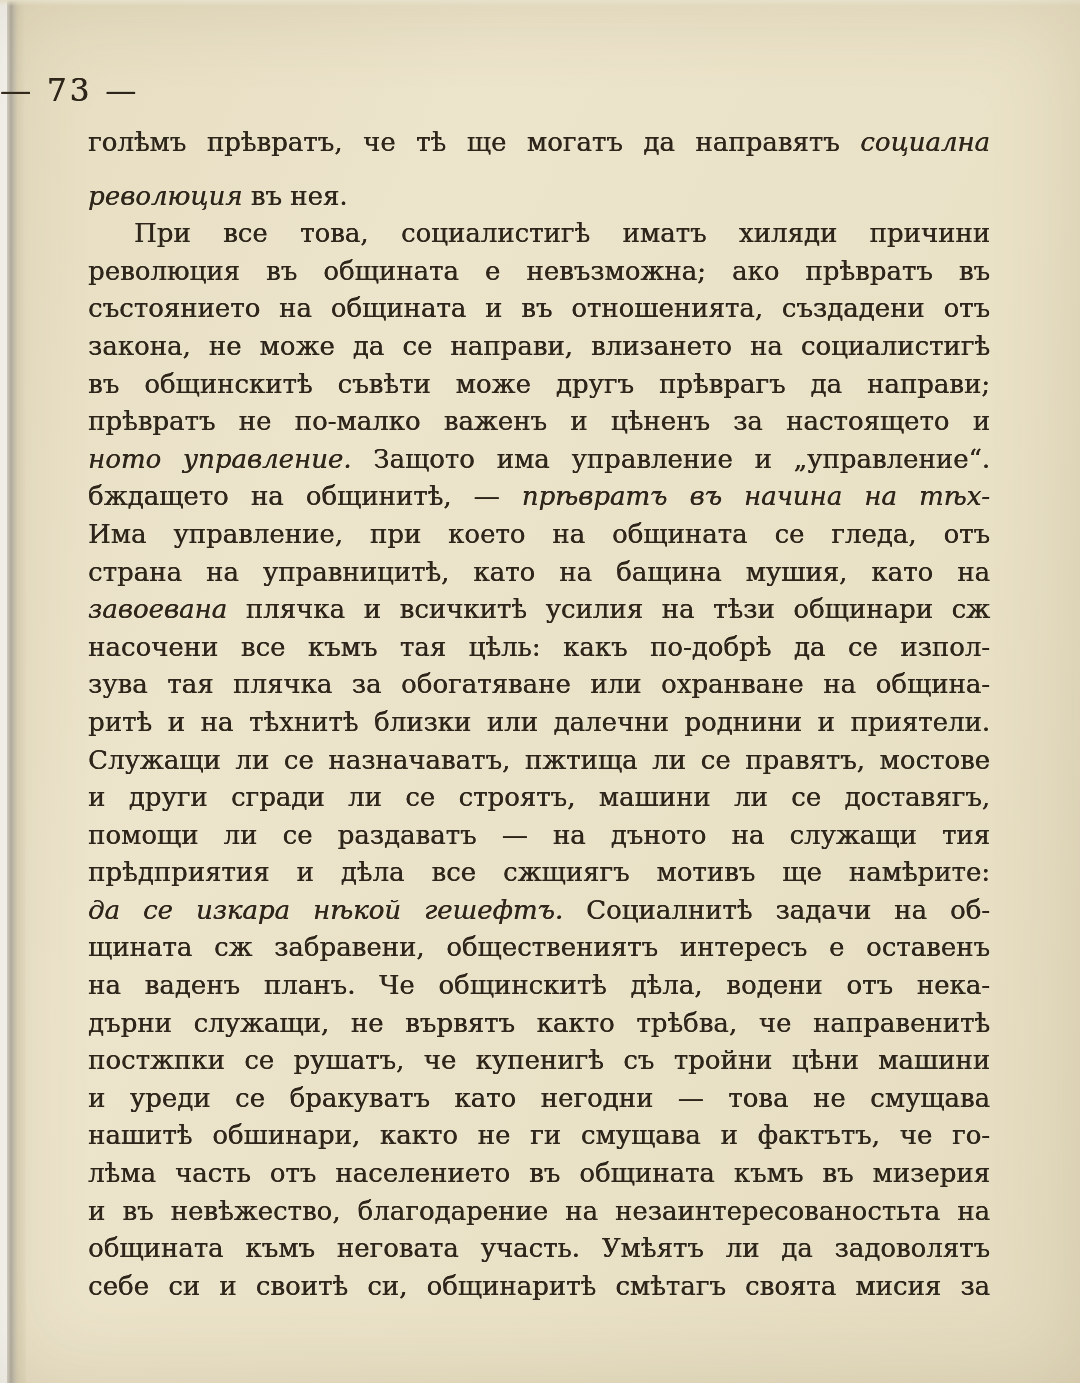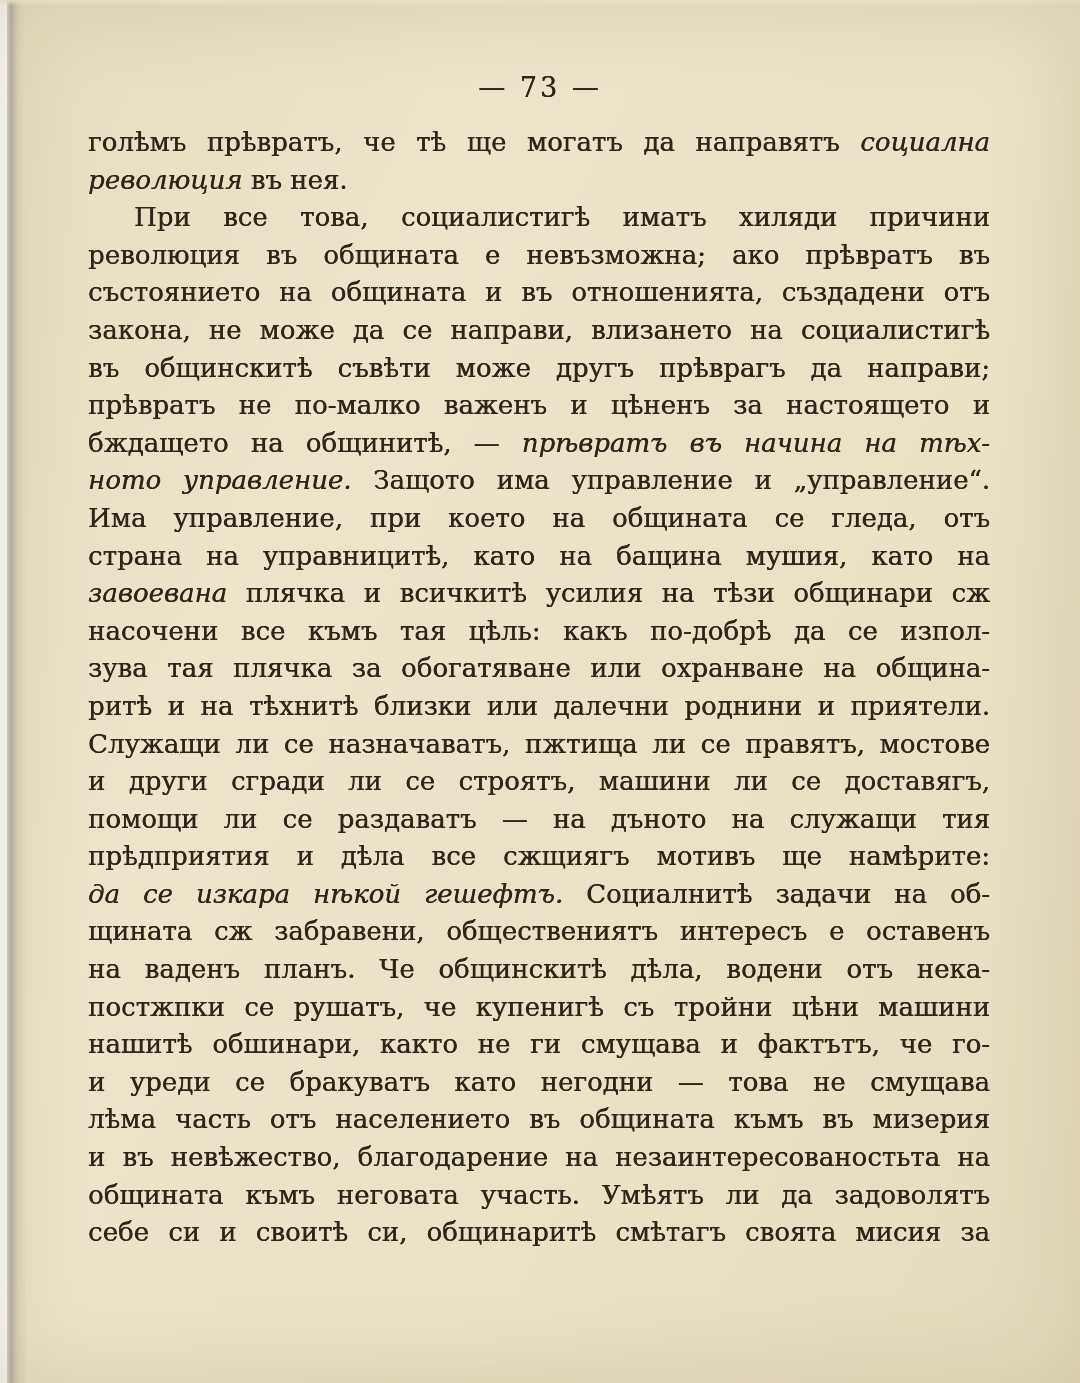--- a/index.html
+++ b/index.html
@@ -35,42 +35,42 @@
     position: absolute;
     left: 0; right: 0; top: 0;
     height: 6px;
     background: linear-gradient(to bottom, #f2eeda, rgba(242,238,218,0));
   }
   .page-number {
     position: absolute;
     top: 72px;
     left: 0;
     right: 0;
-    text-align: center;
-    font-size: 27px;
+    font-size: 31px;
     letter-spacing: 3px;
     text-shadow: 0.3px 0 0 currentColor;
   }
   .text-block {
     position: absolute;
     left: 88px;
     width: 902px;
     top: 124px;
   }
   .line {
     font-size: 26px;
     line-height: 37.6px;
     height: 37.6px;
     text-align: justify;
     text-align-last: justify;
     text-shadow: 0.35px 0 0 currentColor;
     white-space: normal;
   }
   .line.short {
     text-align-last: left;
+    margin-top: 16px;
   }
   .line.indent {
     text-indent: 46px;
   }
   .line em {
     font-style: italic;
   }
 </style>
 </head>
 <body>
@@ -82,37 +82,38 @@
 
 <div class="text-block">
     <div class="line"><span>голѣмъ прѣвратъ, че тѣ ще могатъ да направятъ </span><em>социална</em></div>
     <div class="line short"><em>революция</em><span> въ нея.</span></div>
     <div class="line indent"><span>При все това, социалистигѣ иматъ хиляди причини</span></div>
     <div class="line"><span>революция въ общината е невъзможна; ако прѣвратъ въ</span></div>
     <div class="line"><span>състоянието на общината и въ отношенията, създадени отъ</span></div>
     <div class="line"><span>закона, не може да се направи, влизането на социалистигѣ</span></div>
     <div class="line"><span>въ общинскитѣ съвѣти може другъ прѣврагъ да направи;</span></div>
     <div class="line"><span>прѣвратъ не по-малко важенъ и цѣненъ за настоящето и</span></div>
+    <div class="line"><em>ното управление.</em><span> Защото има управление и „управление“.</span></div>
     <div class="line"><span>бждащето на общинитѣ, — </span><em>прѣвратъ въ начина на тѣх-</em></div>
-    <div class="line"><em>ното управление.</em><span> Защото има управление и „управление“.</span></div>
     <div class="line"><span>Има управление, при което на общината се гледа, отъ</span></div>
     <div class="line"><span>страна на управницитѣ, като на бащина мушия, като на</span></div>
     <div class="line"><em>завоевана</em><span> плячка и всичкитѣ усилия на тѣзи общинари сж</span></div>
     <div class="line"><span>насочени все къмъ тая цѣль: какъ по-добрѣ да се изпол-</span></div>
     <div class="line"><span>зува тая плячка за обогатяване или охранване на община-</span></div>
     <div class="line"><span>ритѣ и на тѣхнитѣ близки или далечни роднини и приятели.</span></div>
     <div class="line"><span>Служащи ли се назначаватъ, пжтища ли се правятъ, мостове</span></div>
     <div class="line"><span>и други сгради ли се строятъ, машини ли се доставягъ,</span></div>
     <div class="line"><span>помощи ли се раздаватъ — на дъното на служащи тия</span></div>
     <div class="line"><span>прѣдприятия и дѣла все сжщиягъ мотивъ ще намѣрите:</span></div>
     <div class="line"><em>да се изкара нѣкой гешефтъ.</em><span> Социалнитѣ задачи на об-</span></div>
     <div class="line"><span>щината сж забравени, обществениятъ интересъ е оставенъ</span></div>
     <div class="line"><span>на ваденъ планъ. Че общинскитѣ дѣла, водени отъ нека-</span></div>
+    <div class="line"><span>дърни служащи, не вървятъ както трѣбва, че направенитѣ</span></div>
     <div class="line"><span>постжпки се рушатъ, че купенигѣ съ тройни цѣни машини</span></div>
+    <div class="line"><span>и уреди се бракуватъ като негодни — това не смущава</span></div>
     <div class="line"><span>нашитѣ обшинари, както не ги смущава и фактътъ, че го-</span></div>
-    <div class="line"><span>и уреди се бракуватъ като негодни — това не смущава</span></div>
     <div class="line"><span>лѣма часть отъ населението въ общината къмъ въ мизерия</span></div>
     <div class="line"><span>и въ невѣжество, благодарение на незаинтересованостьта на</span></div>
     <div class="line"><span>общината къмъ неговата участь. Умѣятъ ли да задоволятъ</span></div>
     <div class="line"><span>себе си и своитѣ си, общинаритѣ смѣтагъ своята мисия за</span></div>
   </div>
 
 <div class="vignette"></div>
 
 </body></html>

